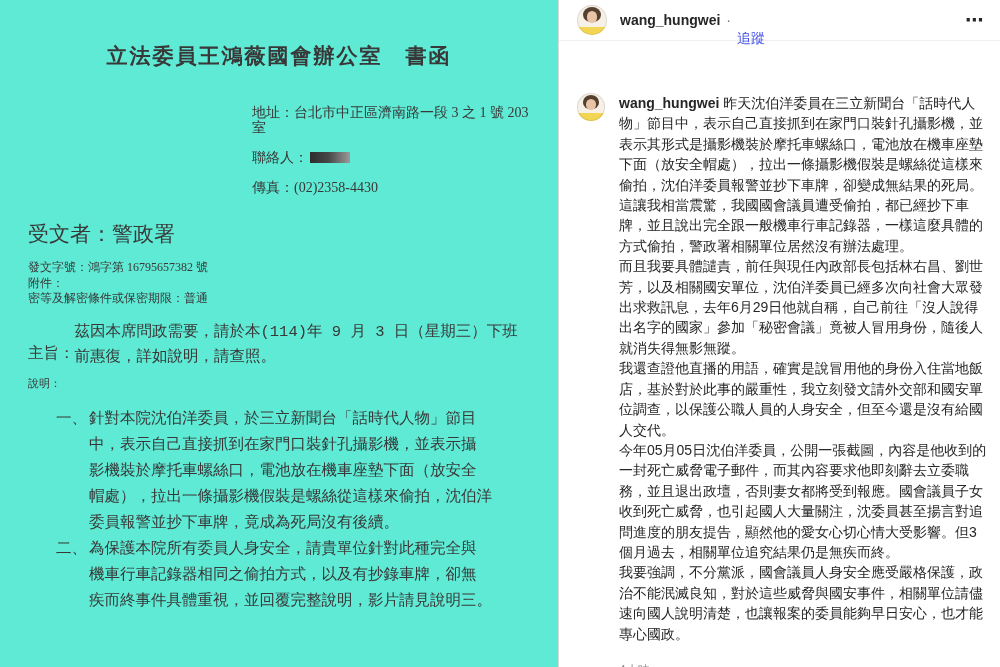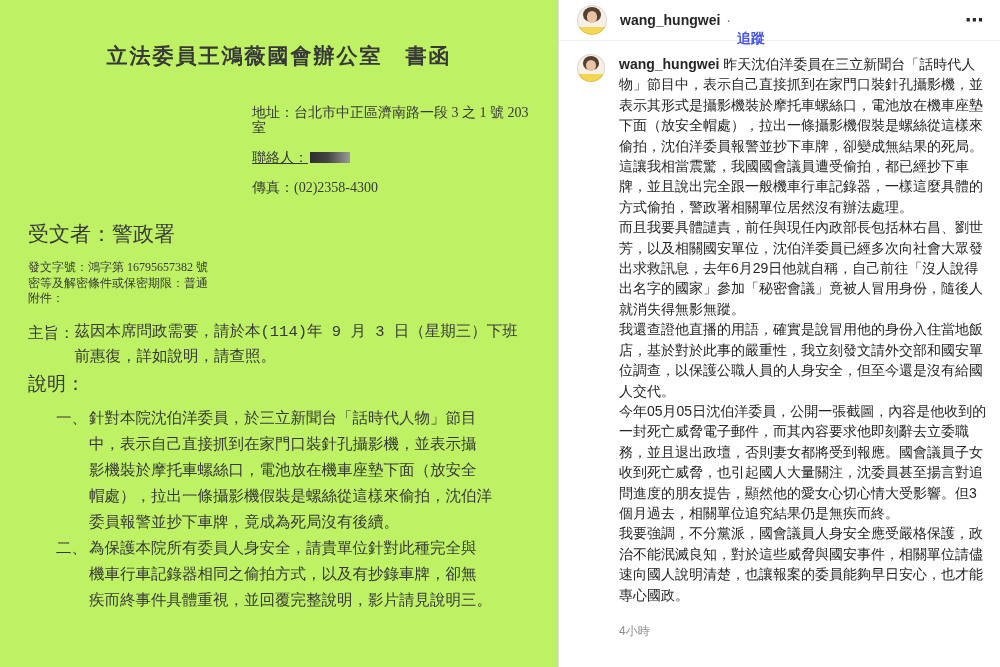--- a/index.html
+++ b/index.html
@@ -8,54 +8,54 @@
     --divider:#dbdbdb;
     --ink:#262626;
     --doc-ink:#383838;
   }
   *{box-sizing:border-box;margin:0;padding:0;}
   html,body{width:1000px;height:667px;background:#ffffff;overflow:hidden;}
   body{font-family:"Liberation Sans","DejaVu Sans",sans-serif;color:var(--ink);}
   .app{display:flex;width:1000px;height:667px;}
 
   
-  .doc-pane{width:558px;height:667px;background:#bef264;overflow:hidden;position:relative;
+  .doc-pane{width:558px;height:667px;background:#5eead4;overflow:hidden;position:relative;
             font-family:"Liberation Serif","DejaVu Serif",serif;color:var(--doc-ink);}
   .doc-title{margin-top:42px;text-align:center;font-size:21px;font-weight:bold;letter-spacing:2px;}
   .contact{margin:20px 0 0 252px;width:298px;font-size:14px;line-height:15px;white-space:pre-line;}
-  .contact .row{display:flex;align-items:center;text-decoration:underline;}
+  .contact .row{display:flex;align-items:center;}
   .redact-name{display:inline-block;width:40px;height:11px;margin-left:2px;
                background:linear-gradient(90deg,#2e2e2e 0%,#454545 45%,#9a9a9a 100%);}
   .sq{display:inline-block;width:11px;height:11px;margin-left:6px;vertical-align:middle;}
   .sq1{background:#6d6d6d;} .sq2{background:#8f8f8f;} .sq3{background:#787878;} .sq4{background:#c9c9c9;}
   .email-mark{display:inline-block;width:3px;height:10px;background:#b9b9b9;margin-left:1px;}
   .recipient{margin:10px 0 0 28px;font-size:21px;}
   .meta{margin:12px 0 0 28px;font-size:12px;line-height:15.5px;}
   .subject{display:flex;margin:13px 0 0 28px;font-size:15.5px;line-height:25px;}
-  .subject .lbl{flex:0 0 auto;}
+  .subject .lbl{flex:0 0 auto;margin-top:20px;}
   .subject .txt{white-space:pre-line;font-family:Liberation Mono, monospace;}
-  .explain-lbl{margin:1px 0 0 28px;font-size:19px;line-height:25px;}
+  .explain-lbl{margin:1px 0 0 28px;font-size:11px;line-height:25px;}
   .items{margin:9px 0 0 56px;}
   .item{display:flex;font-size:15.5px;line-height:26px;}
   .item .marker{flex:0 0 33px;}
   .item .txt{white-space:pre-line;flex:1;}
 
   
-  .ig-pane{width:442px;height:667px;border-left:1px solid var(--divider);display:flex;flex-direction:column;background:#fff;}
+  .ig-pane{width:442px;height:667px;border-left:1px solid var(--divider);display:flex;flex-direction:column;background:#fff;gap:39px;}
   .ig-header{height:41px;flex:0 0 41px;border-bottom:1px solid #efefef;display:flex;align-items:center;padding:0 16px 0 18px;}
   .avatar{border-radius:50%;position:relative;overflow:hidden;flex:0 0 auto;
           background:linear-gradient(to top,#f2d653 0 28%,#f6f0e7 28%);
           box-shadow:inset 0 0 0 1px rgba(0,0,0,.10);}
   .avatar::before{content:"";position:absolute;top:6%;left:20%;width:60%;height:52%;background:#55402f;border-radius:50% 50% 46% 46%;}
   .avatar::after{content:"";position:absolute;top:21%;left:32%;width:36%;height:38%;background:#e9c3a6;border-radius:50%;}
   .avatar.sm{width:30px;height:30px;}
   .avatar.xs{width:28px;height:28px;}
   .ig-header .username{margin-left:13px;font-weight:bold;font-size:14px;color:var(--ink);cursor:pointer;}
   .ig-header .dot{margin:0 6px;color:#737373;font-size:14px;}
-  .follow{color:var(--follow-blue);font-weight:700;font-size:14px;cursor:pointer;margin-top:38px;}
+  .follow{color:var(--follow-blue);font-weight:400;font-size:14px;cursor:pointer;margin-top:38px;}
   .more-btn{margin-left:auto;font-size:18px;font-weight:bold;letter-spacing:1px;color:var(--ink);cursor:pointer;line-height:1;}
   .ig-body{flex:1;padding:13px 13px 0 18px;overflow:hidden;}
   .caption-row{display:flex;align-items:flex-start;}
   .caption-col{margin-left:14px;flex:1;font-size:14px;line-height:20.4px;color:var(--ink);}
   .caption-col .username{font-weight:bold;cursor:pointer;}
   .caption-text{white-space:pre-line;}
   .timestamp{margin-top:16px;font-size:12px;color:var(--timestamp-gray);}
 </style>
 </head>
 <body>
@@ -65,29 +65,29 @@
   <div class="doc-pane">
     <div class="doc-title">立法委員王鴻薇國會辦公室　書函</div>
 
     <div class="contact">
       <div>地址：台北市中正區濟南路一段 3 之 1 號 203
 室</div>
       <div class="row">
         <span>聯絡人：</span>
         <span class="redact-name"></span>
       </div>
-      <div>傳真：(02)2358-4300</div>
+      <div>傳真：(02)2358-4430</div>
     </div>
 
     <div class="recipient">受文者：警政署</div>
 
     <div class="meta">
       <div>發文字號：鴻字第 16795657382 號</div>
+      <div>附件：</div>
       <div>密等及解密條件或保密期限：普通</div>
-      <div>附件：</div>
     </div>
 
     <div class="subject">
       <span class="lbl">主旨：</span>
       <span class="txt">茲因本席問政需要，請於本(114)年 9 月 3 日（星期三）下班
 前惠復，詳如說明，請查照。</span>
     </div>
 
     <div class="explain-lbl">說明：</div>
 

